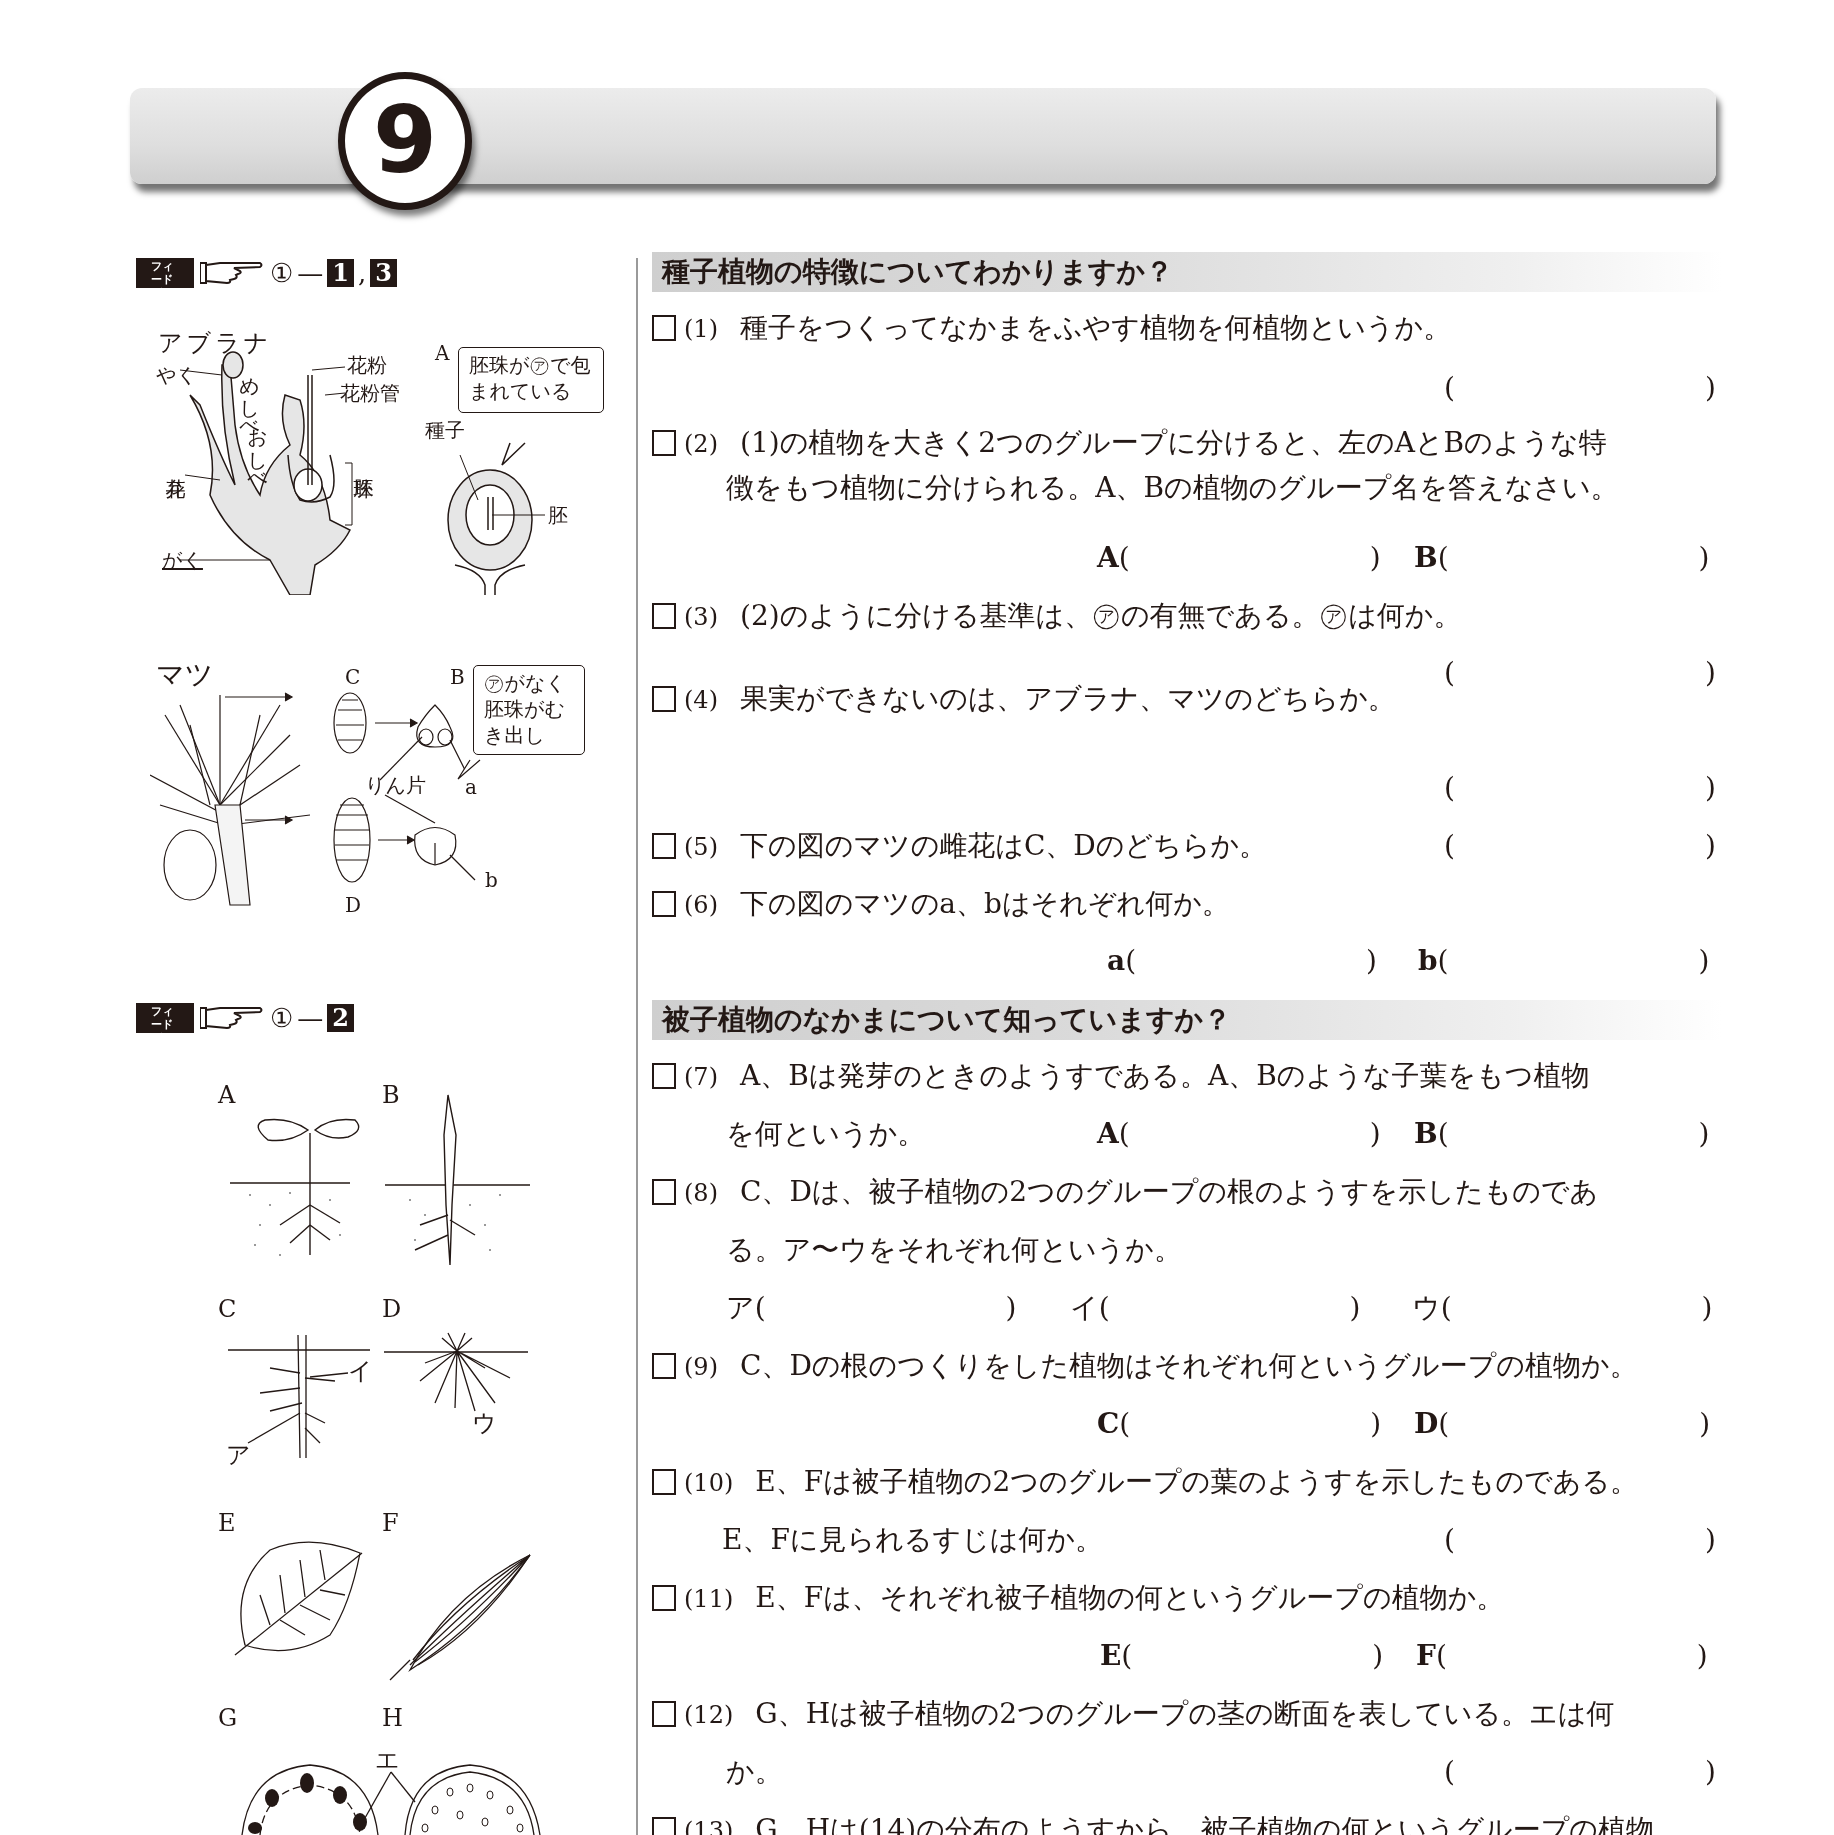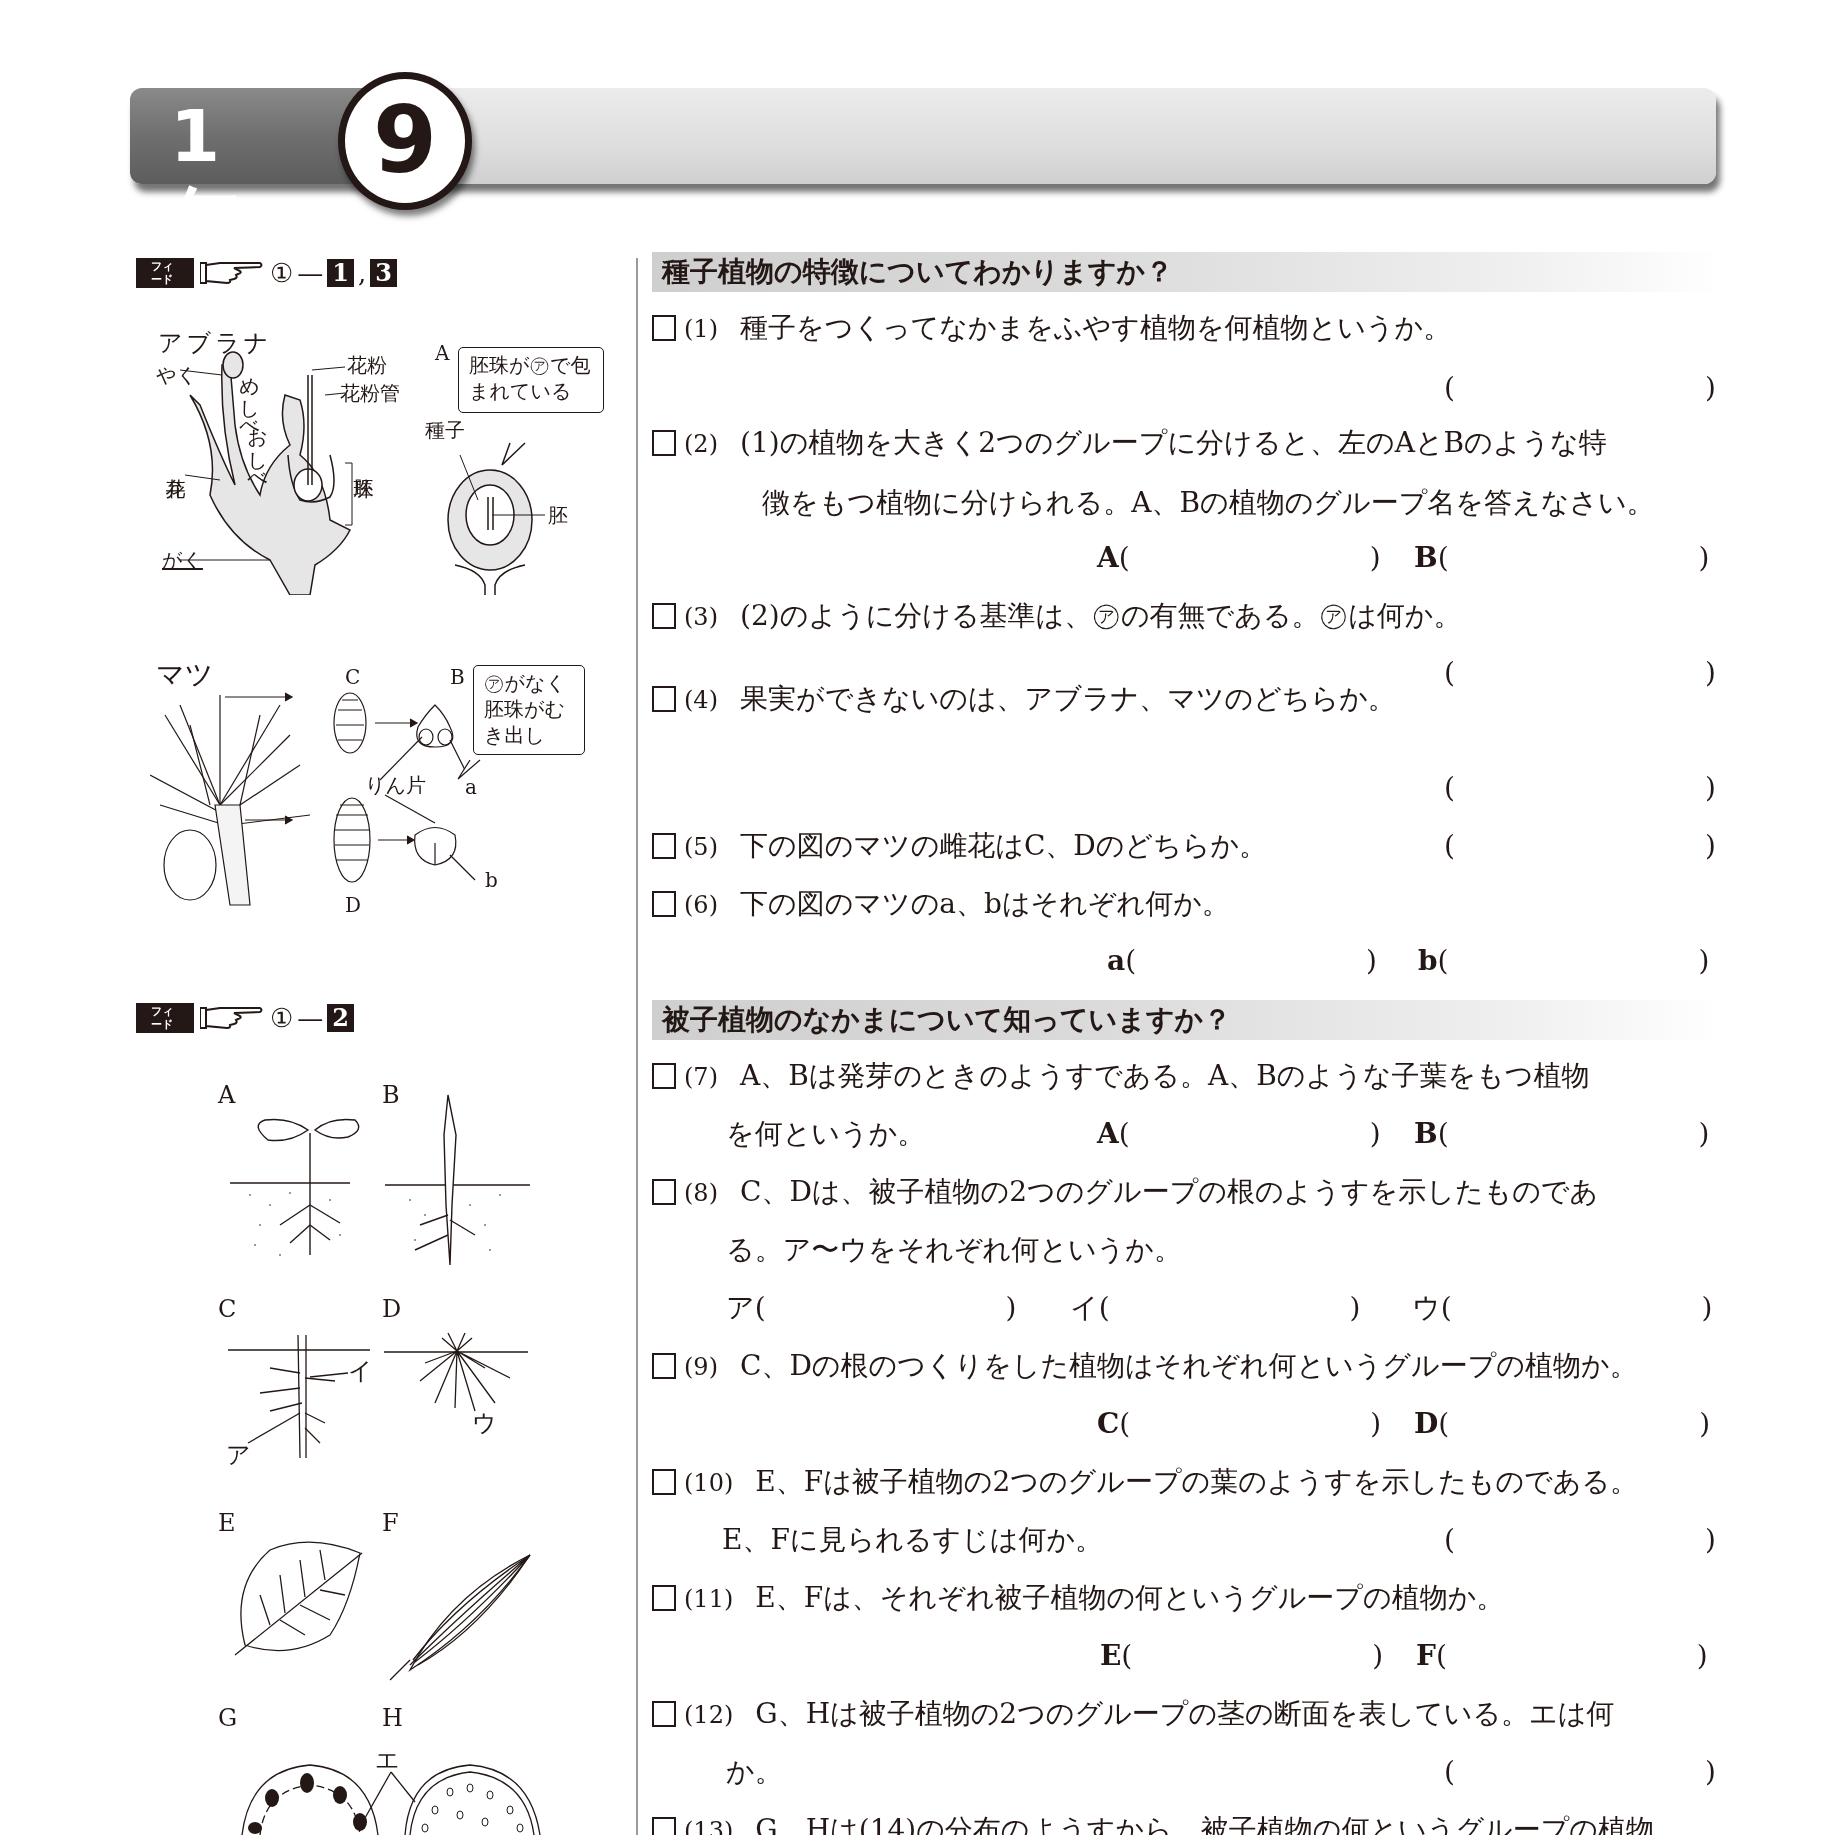--- a/index.html
+++ b/index.html
@@ -54,23 +54,20 @@
   .q-num { display: inline-block; font-size: 24px; margin-right: 22px; }
   .q-cont { position: absolute; left: 726px; font-size: 28px; line-height: 36px; white-space: nowrap; }
   .ans { position: absolute; font-size: 28px; line-height: 36px; white-space: nowrap; }
   .ans b { font-weight: bold; }
 </style>
 </head>
 <body>
 
 <div class="banner">
   <div class="banner-bar"></div>
-  <div class="banner-grade">
-    <span class="grade-text">1 年</span>
-  </div>
   <div class="unit-circle">
     <span class="unit-num">9</span>
   </div>
 </div>
 
 <div class="feedback" style="left:136px; top:258px;">
   <div class="fb-badge">フィード バック</div>
   <svg class="fb-hand" viewBox="0 0 64 28">
     <rect x="0" y="4" width="6" height="20" fill="#fff" stroke="#231815" stroke-width="2"></rect>
     <path d="M6 6 L20 4 L60 4 Q63 6 60 8 L34 9 L40 12 Q42 14 38 15 L36 16 Q38 19 34 20 L30 21 Q31 24 27 24 L6 22 Z" fill="#fff" stroke="#231815" stroke-width="2"></path>
@@ -301,21 +298,21 @@
 <div class="section-head" style="top:252px;">種子植物の特徴についてわかりますか？</div>
 
 <div class="q-line" style="top:310px;">
   <span class="q-check"></span><span class="q-num">(1)</span><span>種子をつくってなかまをふやす植物を何植物というか。</span>
 </div>
 <div class="ans" style="top:370px; left:1444px;"><span>(</span><span style="display:inline-block;width:250px;"></span><span>)</span></div>
 
 <div class="q-line" style="top:425px;">
   <span class="q-check"></span><span class="q-num">(2)</span><span>(1)の植物を大きく2つのグループに分けると、左のAとBのような特</span>
 </div>
-<div class="q-cont" style="top:485px;margin-left:36px;">徴をもつ植物に分けられる。A、Bの植物のグループ名を答えなさい。</div>
+<div class="q-cont" style="top:470px;">徴をもつ植物に分けられる。A、Bの植物のグループ名を答えなさい。</div>
 <div class="ans" style="top:540px; left:1097px;"><b>A</b><span>(</span><span style="display:inline-block;width:240px;"></span><span>)</span></div>
 <div class="ans" style="top:540px; left:1414px;"><b>B</b><span>(</span><span style="display:inline-block;width:250px;"></span><span>)</span></div>
 
 <div class="q-line" style="top:598px;">
   <span class="q-check"></span><span class="q-num">(3)</span><span>(2)のように分ける基準は、㋐の有無である。㋐は何か。</span>
 </div>
 <div class="ans" style="top:655px; left:1444px;"><span>(</span><span style="display:inline-block;width:250px;"></span><span>)</span></div>
 
 <div class="q-line" style="top:681px;">
   <span class="q-check"></span><span class="q-num">(4)</span><span>果実ができないのは、アブラナ、マツのどちらか。</span>

